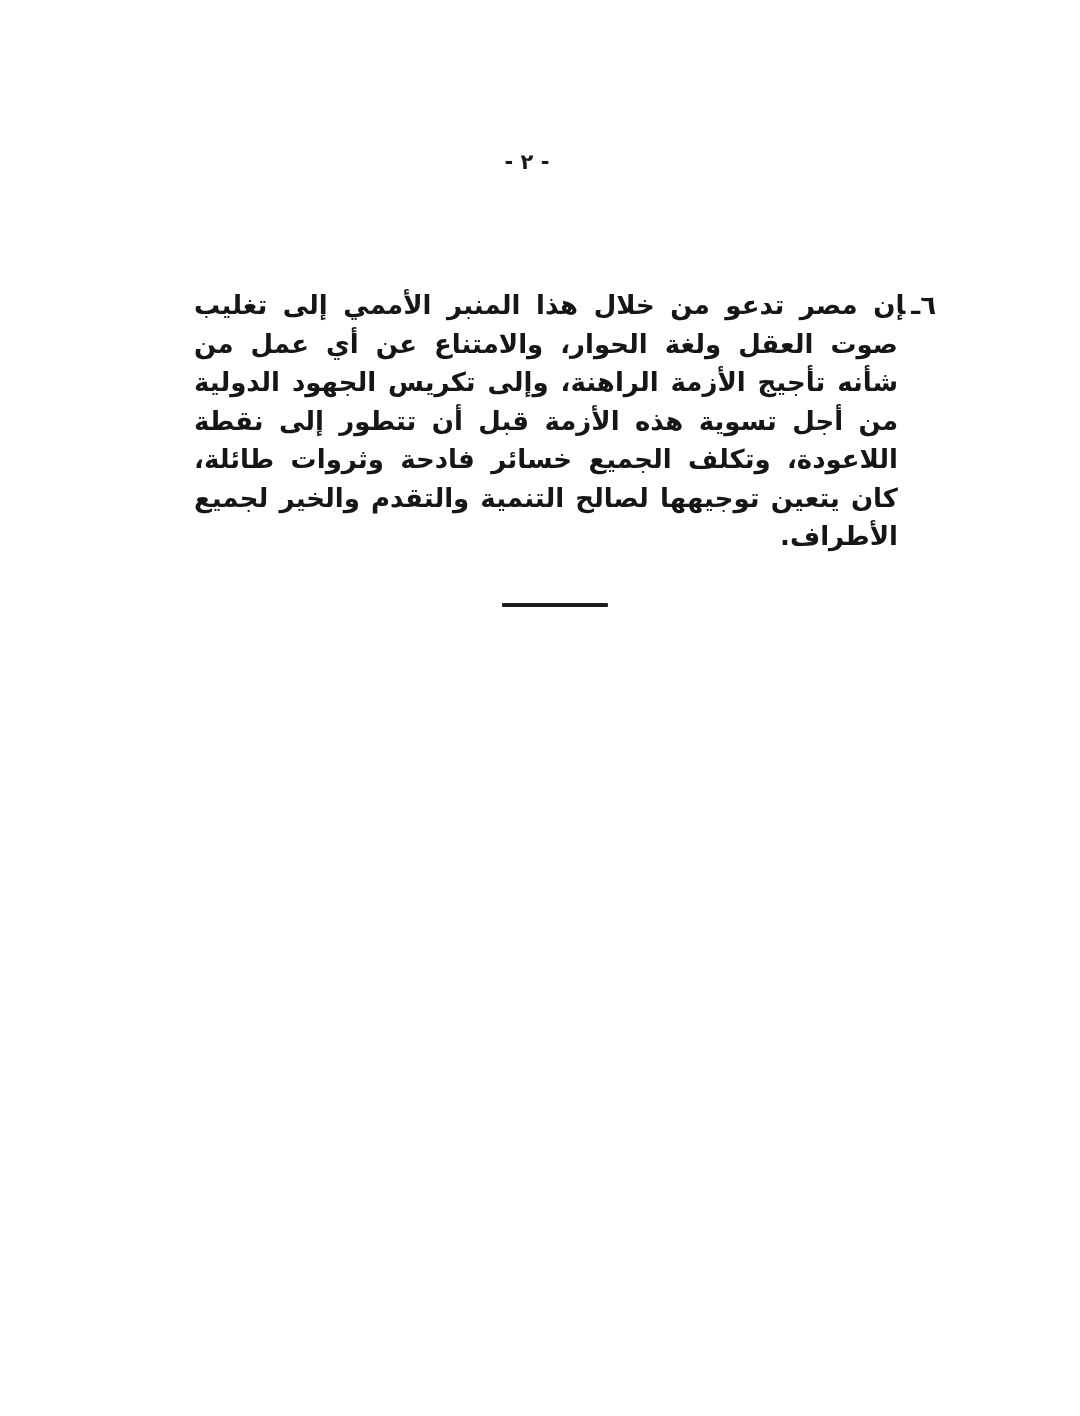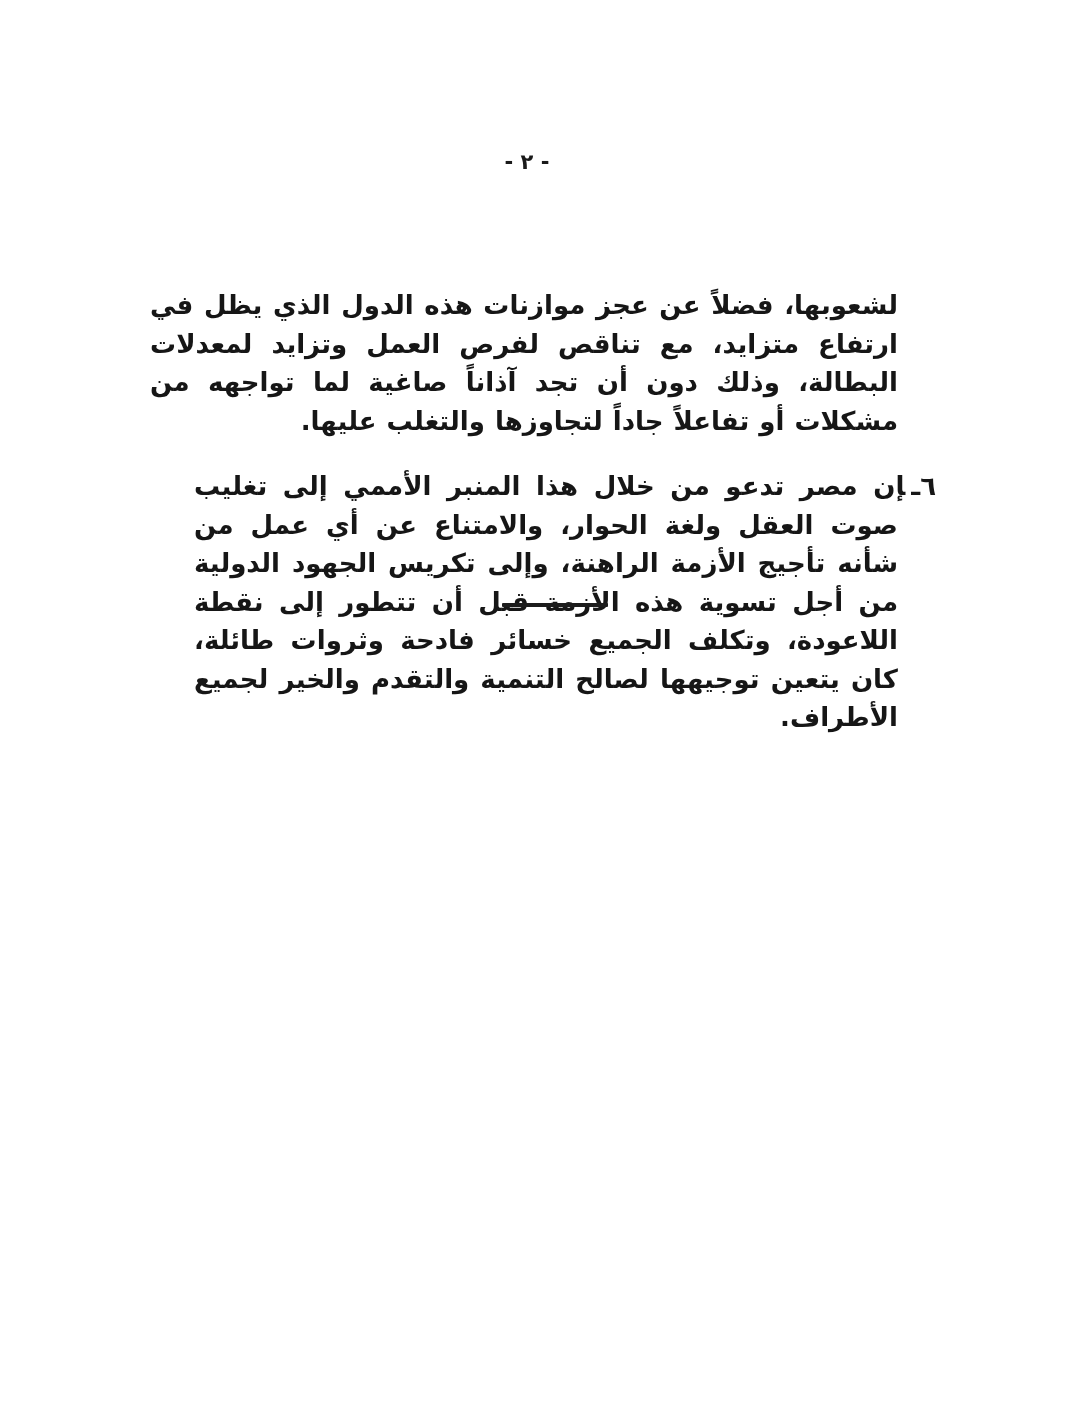--- a/index.html
+++ b/index.html
@@ -63,21 +63,20 @@
 </style>
 </head>
 <body>
 
 <div class="page">
 
   <div class="page-number">- ٢ -</div>
 
   <div class="content">
 
-    <p class="para para-continuation"><span>لشعوبها، فضلاً عن عجز موازنات هذه الدول الذي يظل في ارتفاع متزايد، مع تناقص لفرص العمل وتزايد لمعدلات البطالة، وذلك دون أن تجد آذاناً صاغية لما تواجهه من مشكلات أو تفاعلاً جاداً لتجاوزها والتغلب عليها.</span></p>
 
     <p class="para para-numbered"><span class="item-number">٦ـ</span><span>إن مصر تدعو من خلال هذا المنبر الأممي إلى تغليب صوت العقل ولغة الحوار، والامتناع عن أي عمل من شأنه تأجيج الأزمة الراهنة، وإلى تكريس الجهود الدولية من أجل تسوية هذه الأزمة قبل أن تتطور إلى نقطة اللاعودة، وتكلف الجميع خسائر فادحة وثروات طائلة، كان يتعين توجيهها لصالح التنمية والتقدم والخير لجميع الأطراف.</span></p>
 
   </div>
 
   <div class="end-divider"></div>
 
 </div>
 
 </body></html>

